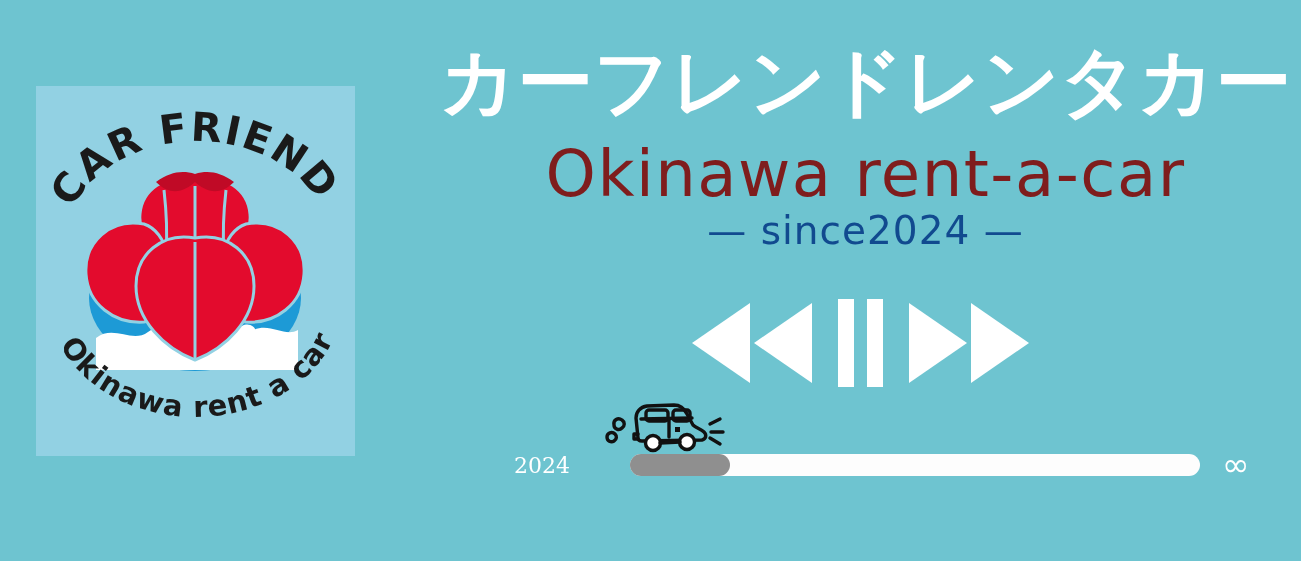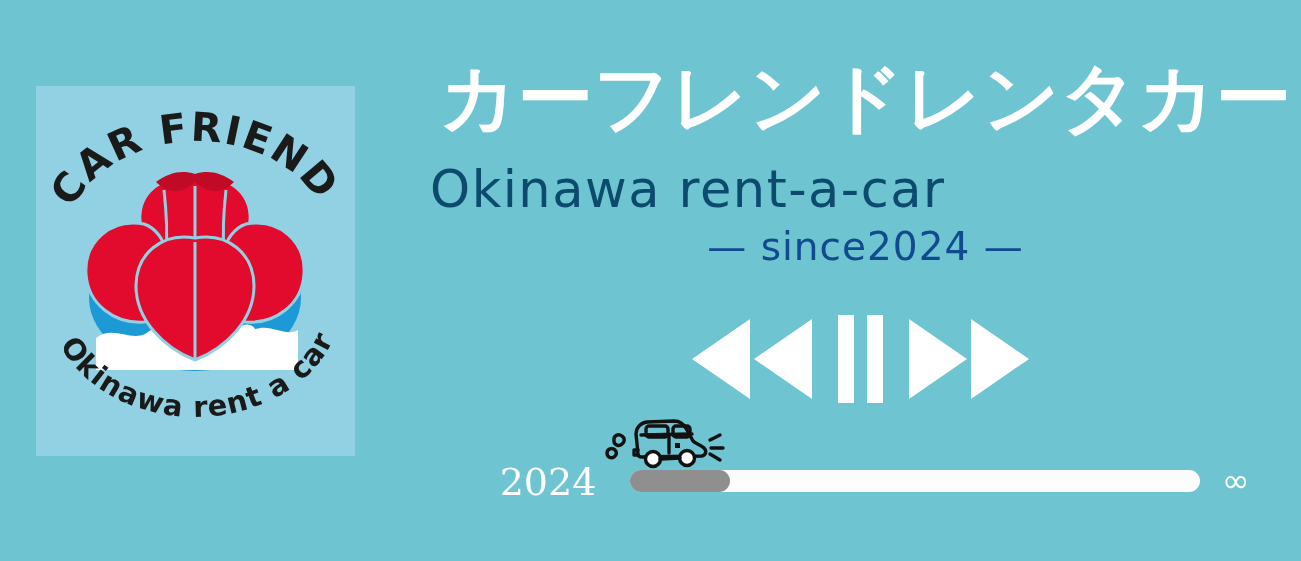--- a/index.html
+++ b/index.html
@@ -35,21 +35,21 @@
     top: 0;
     width: 319px;
     height: 370px;
     display: block;
   }
 
   
   #content {
     position: absolute;
     left: 430px;
-    top: 16px;
+    top: 0;
     width: 871px;
     height: 401px;
   }
 
   #main-title {
     position: absolute;
     left: 0;
     top: 38px;
     width: 871px;
     text-align: center;
@@ -60,25 +60,25 @@
     line-height: 88px;
     letter-spacing: 0px;
     white-space: nowrap;
   }
 
   #sub-title {
     position: absolute;
     left: 0;
     top: 145px;
     width: 871px;
-    text-align: left;
-    color: #0c4a6e;
+    text-align: center;
+    color: #7f1d1d;
     font-family: "DejaVu Sans", "Liberation Sans", sans-serif;
     font-weight: 400;
-    font-size: 51px;
+    font-size: 64px;
     line-height: 58px;
     letter-spacing: 1.5px;
     white-space: nowrap;
   }
 
   #since-line {
     position: absolute;
     left: 0;
     top: 206px;
     width: 871px;
@@ -143,27 +143,26 @@
     left: 40px;
     top: 440px;
     width: 820px;
     height: 50px;
   }
   #year-label {
     position: absolute;
     left: 0px;
     top: 9px;
     width: 100px;
-    text-align: center;
+    text-align: right;
     color: #ffffff;
     font-family: "DejaVu Serif", "Liberation Serif", serif;
     font-weight: 400;
-    font-size: 38px;
+    font-size: 22px;
     line-height: 34px;
-    margin-left: 28px;
   }
   #progress-track {
     position: absolute;
     left: 160px;
     top: 14px;
     width: 570px;
     height: 22px;
     background: #fdfdfd;
     border-radius: 11px;
   }

